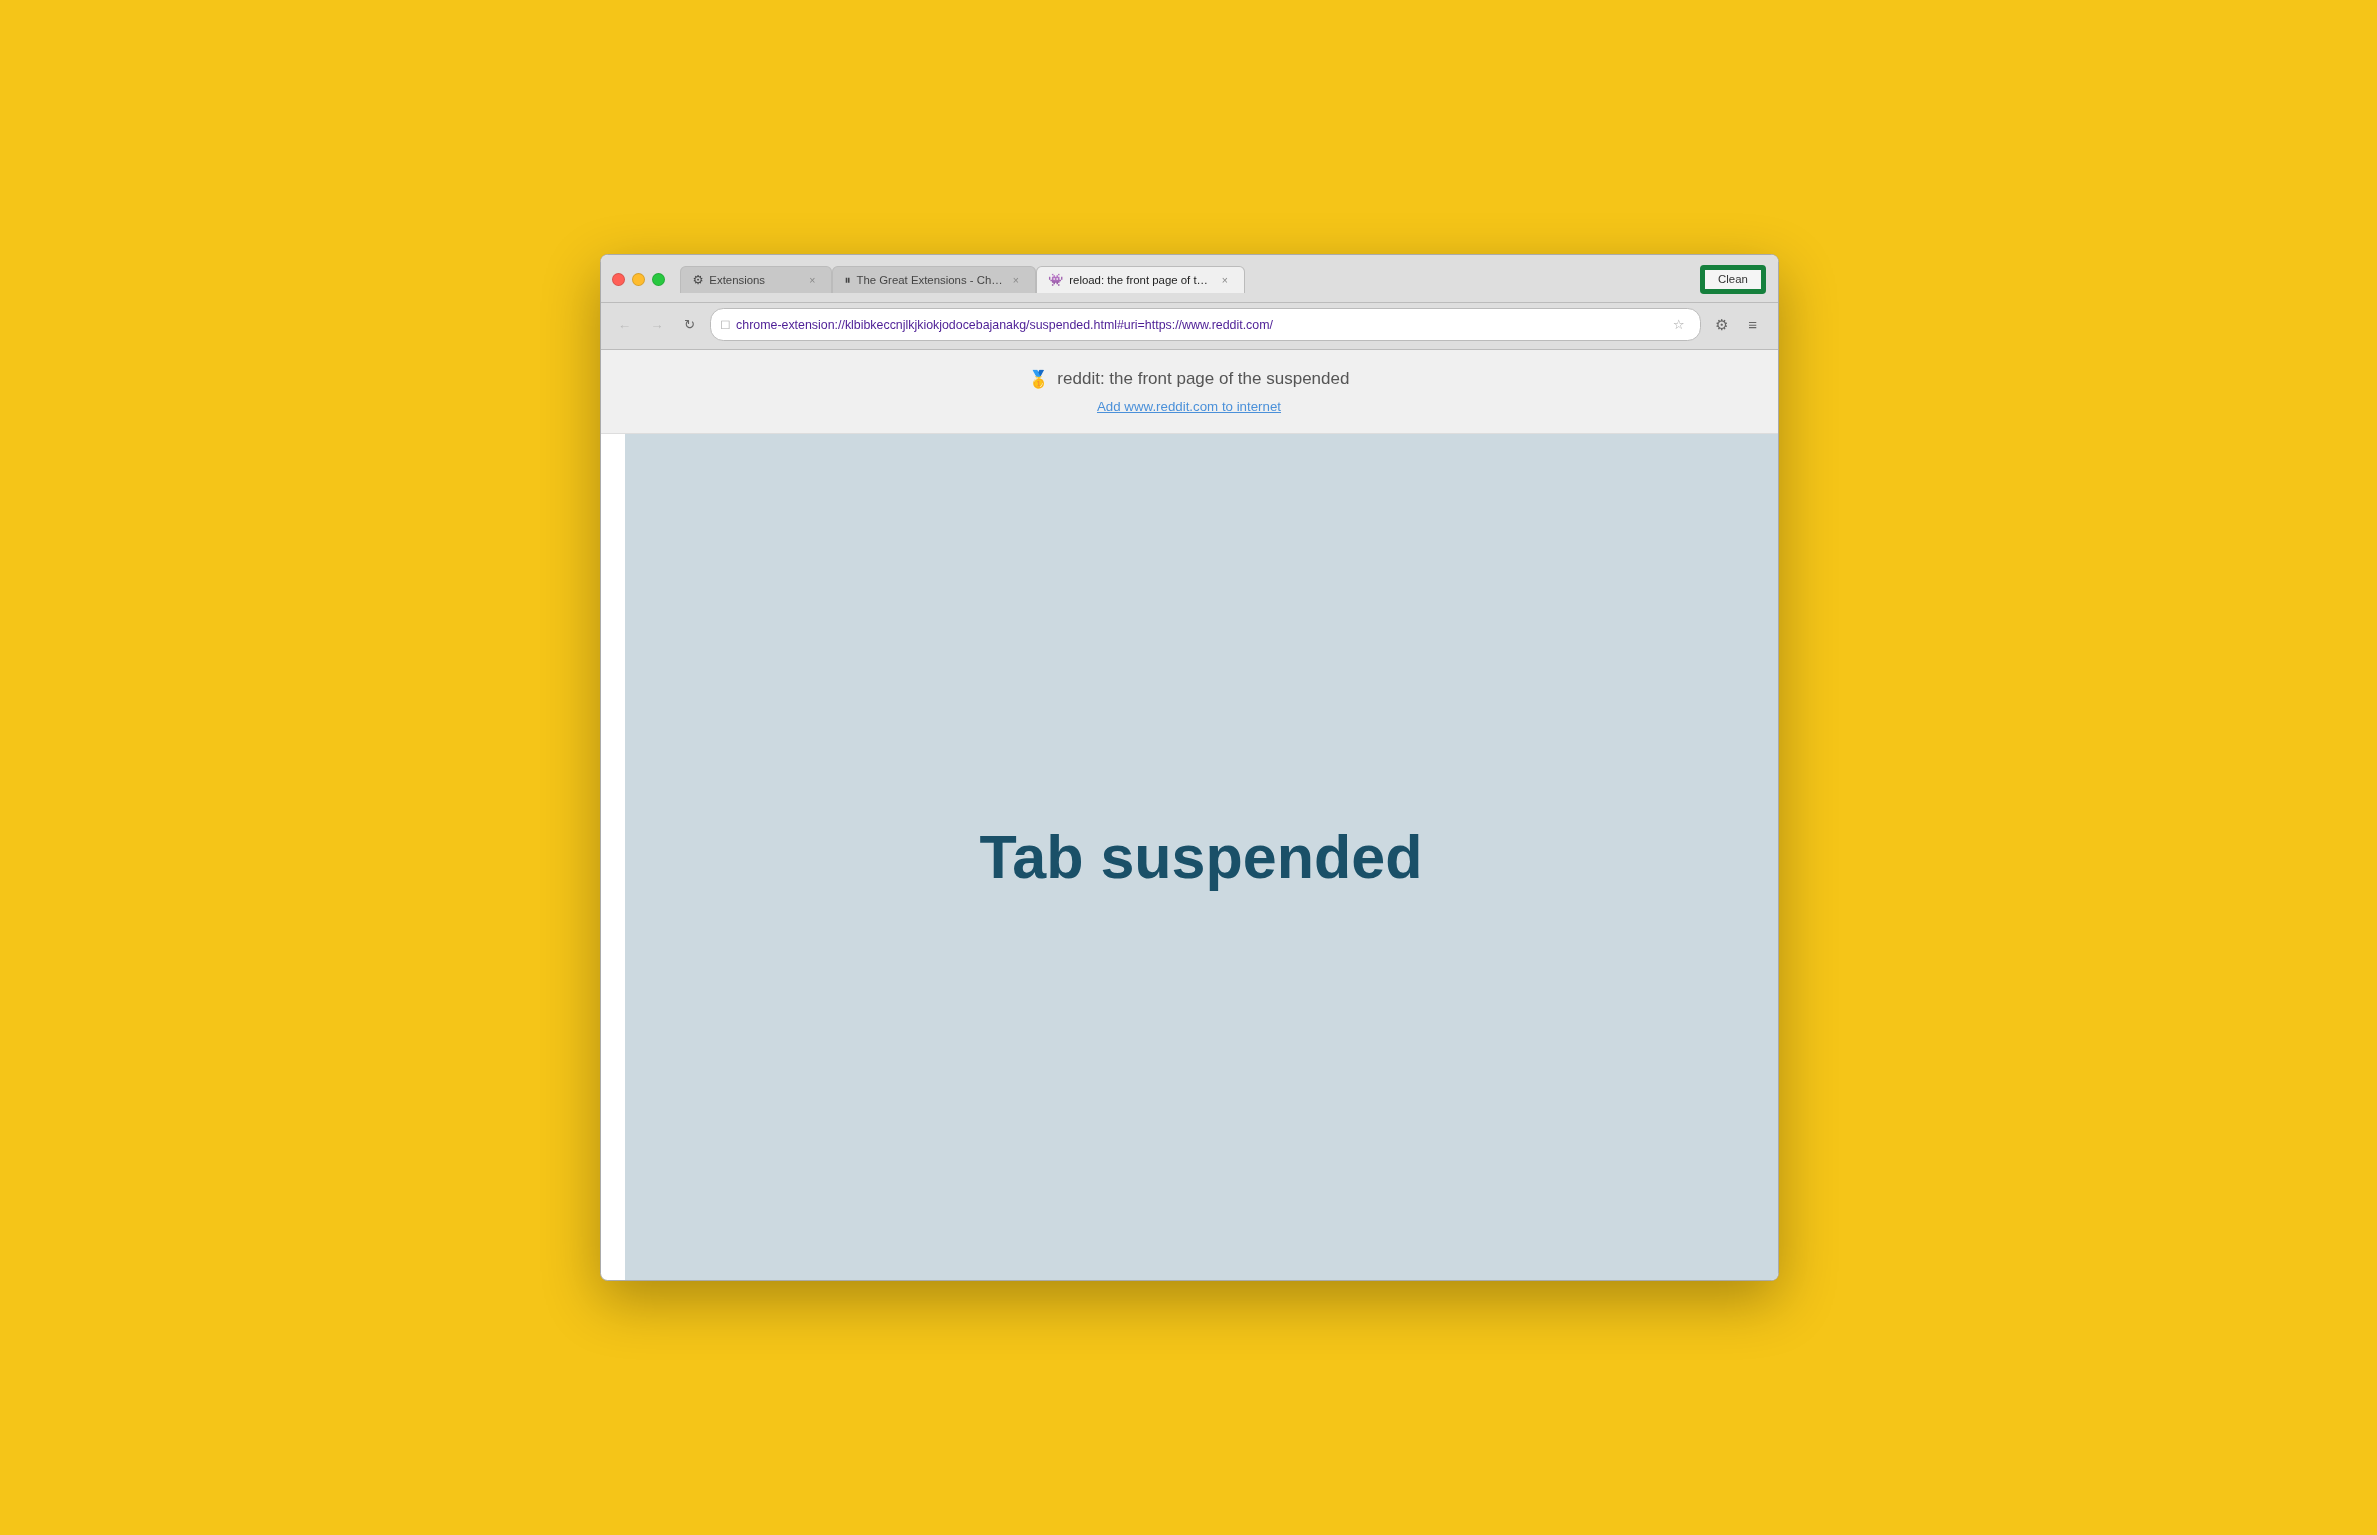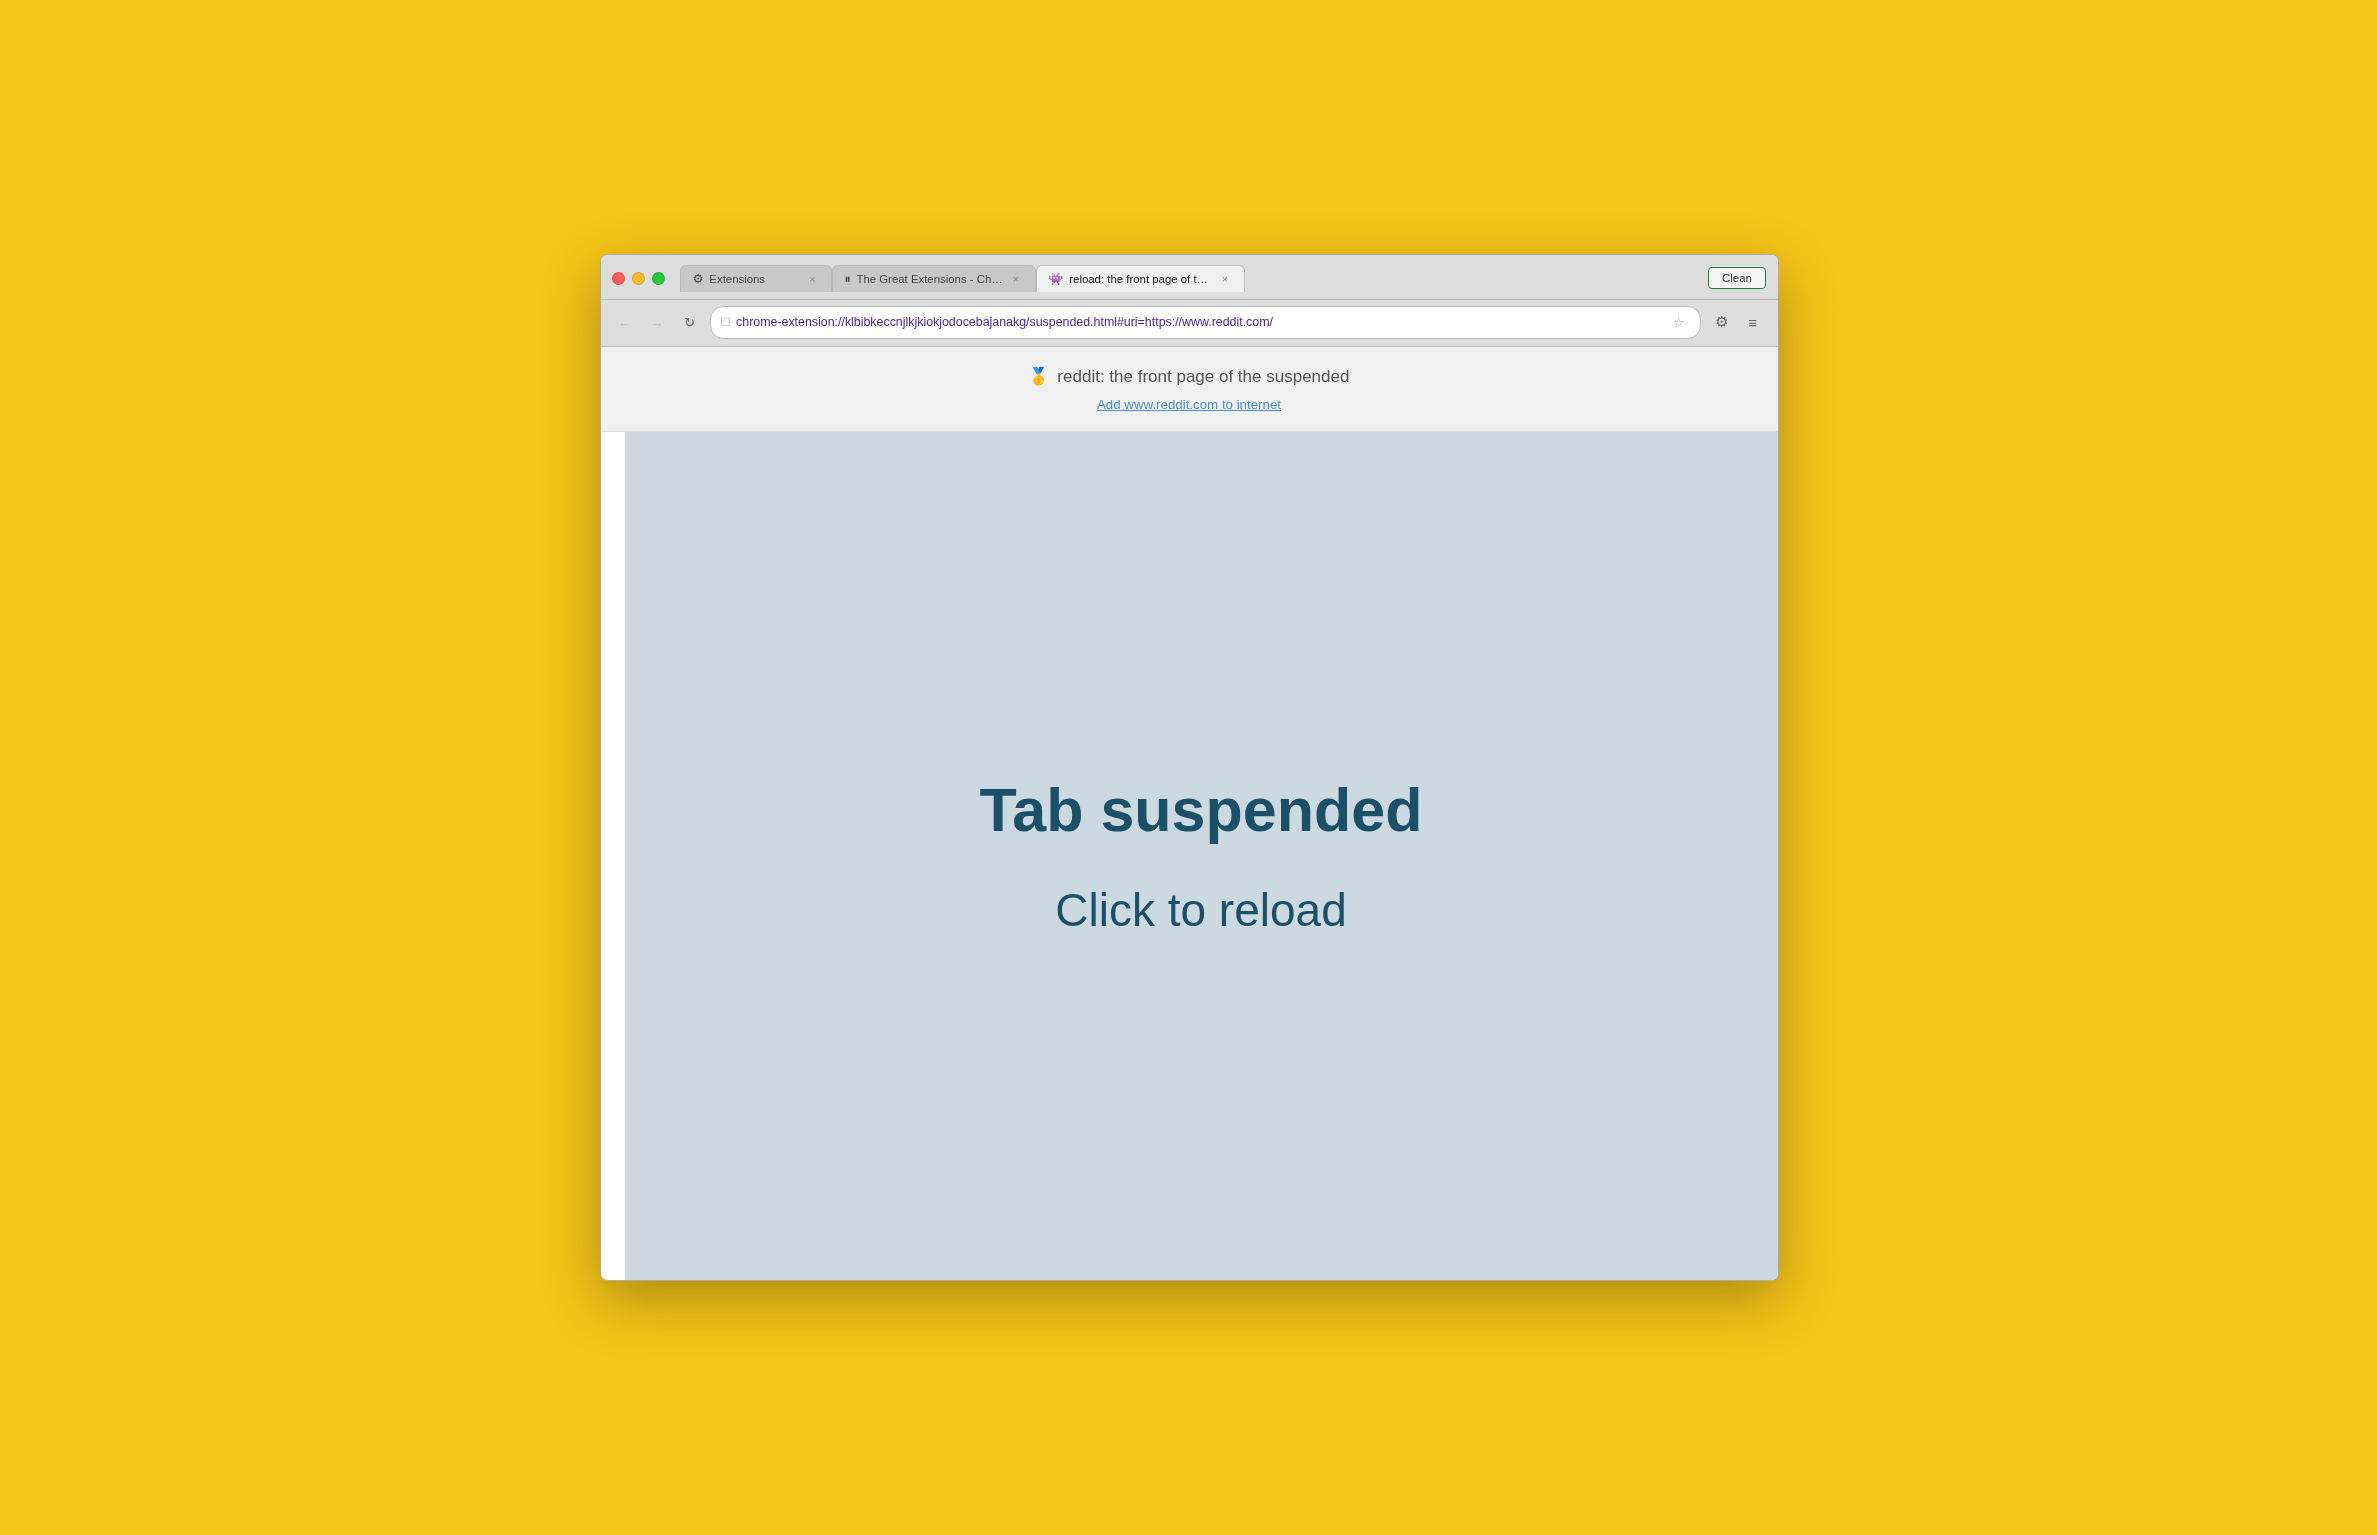--- a/index.html
+++ b/index.html
@@ -119,21 +119,21 @@
       width: 48px;
       background: transparent;
       border: none;
       cursor: pointer;
     }
 
     .clean-button {
       margin-left: auto;
       padding: 3.8px 13.3px;
       background: #f5f5f5;
-      border: 1px solid #15803d;
+      border: 5px solid #15803d;
       border-radius: 3.8px;
       font-size: 11.4px;
       color: #333;
       cursor: pointer;
       align-self: center;
     }
 
     
     .omnibox-row {
       background: #dedede;
@@ -327,17 +327,16 @@
     <div class="suspended-header">
       <div class="site-title">
         <span class="reddit-icon">🥇</span>
         <span>reddit: the front page of the suspended</span>
       </div>
       <a class="whitelist-link">Add www.reddit.com to internet</a>
     </div>
 
     <div class="suspended-body">
       <div class="suspended-title">Tab suspended</div>
-      <div class="suspended-subtitle">Click to reload</div>
     </div>
   </div>
 </div>
 
 
 </body></html>

